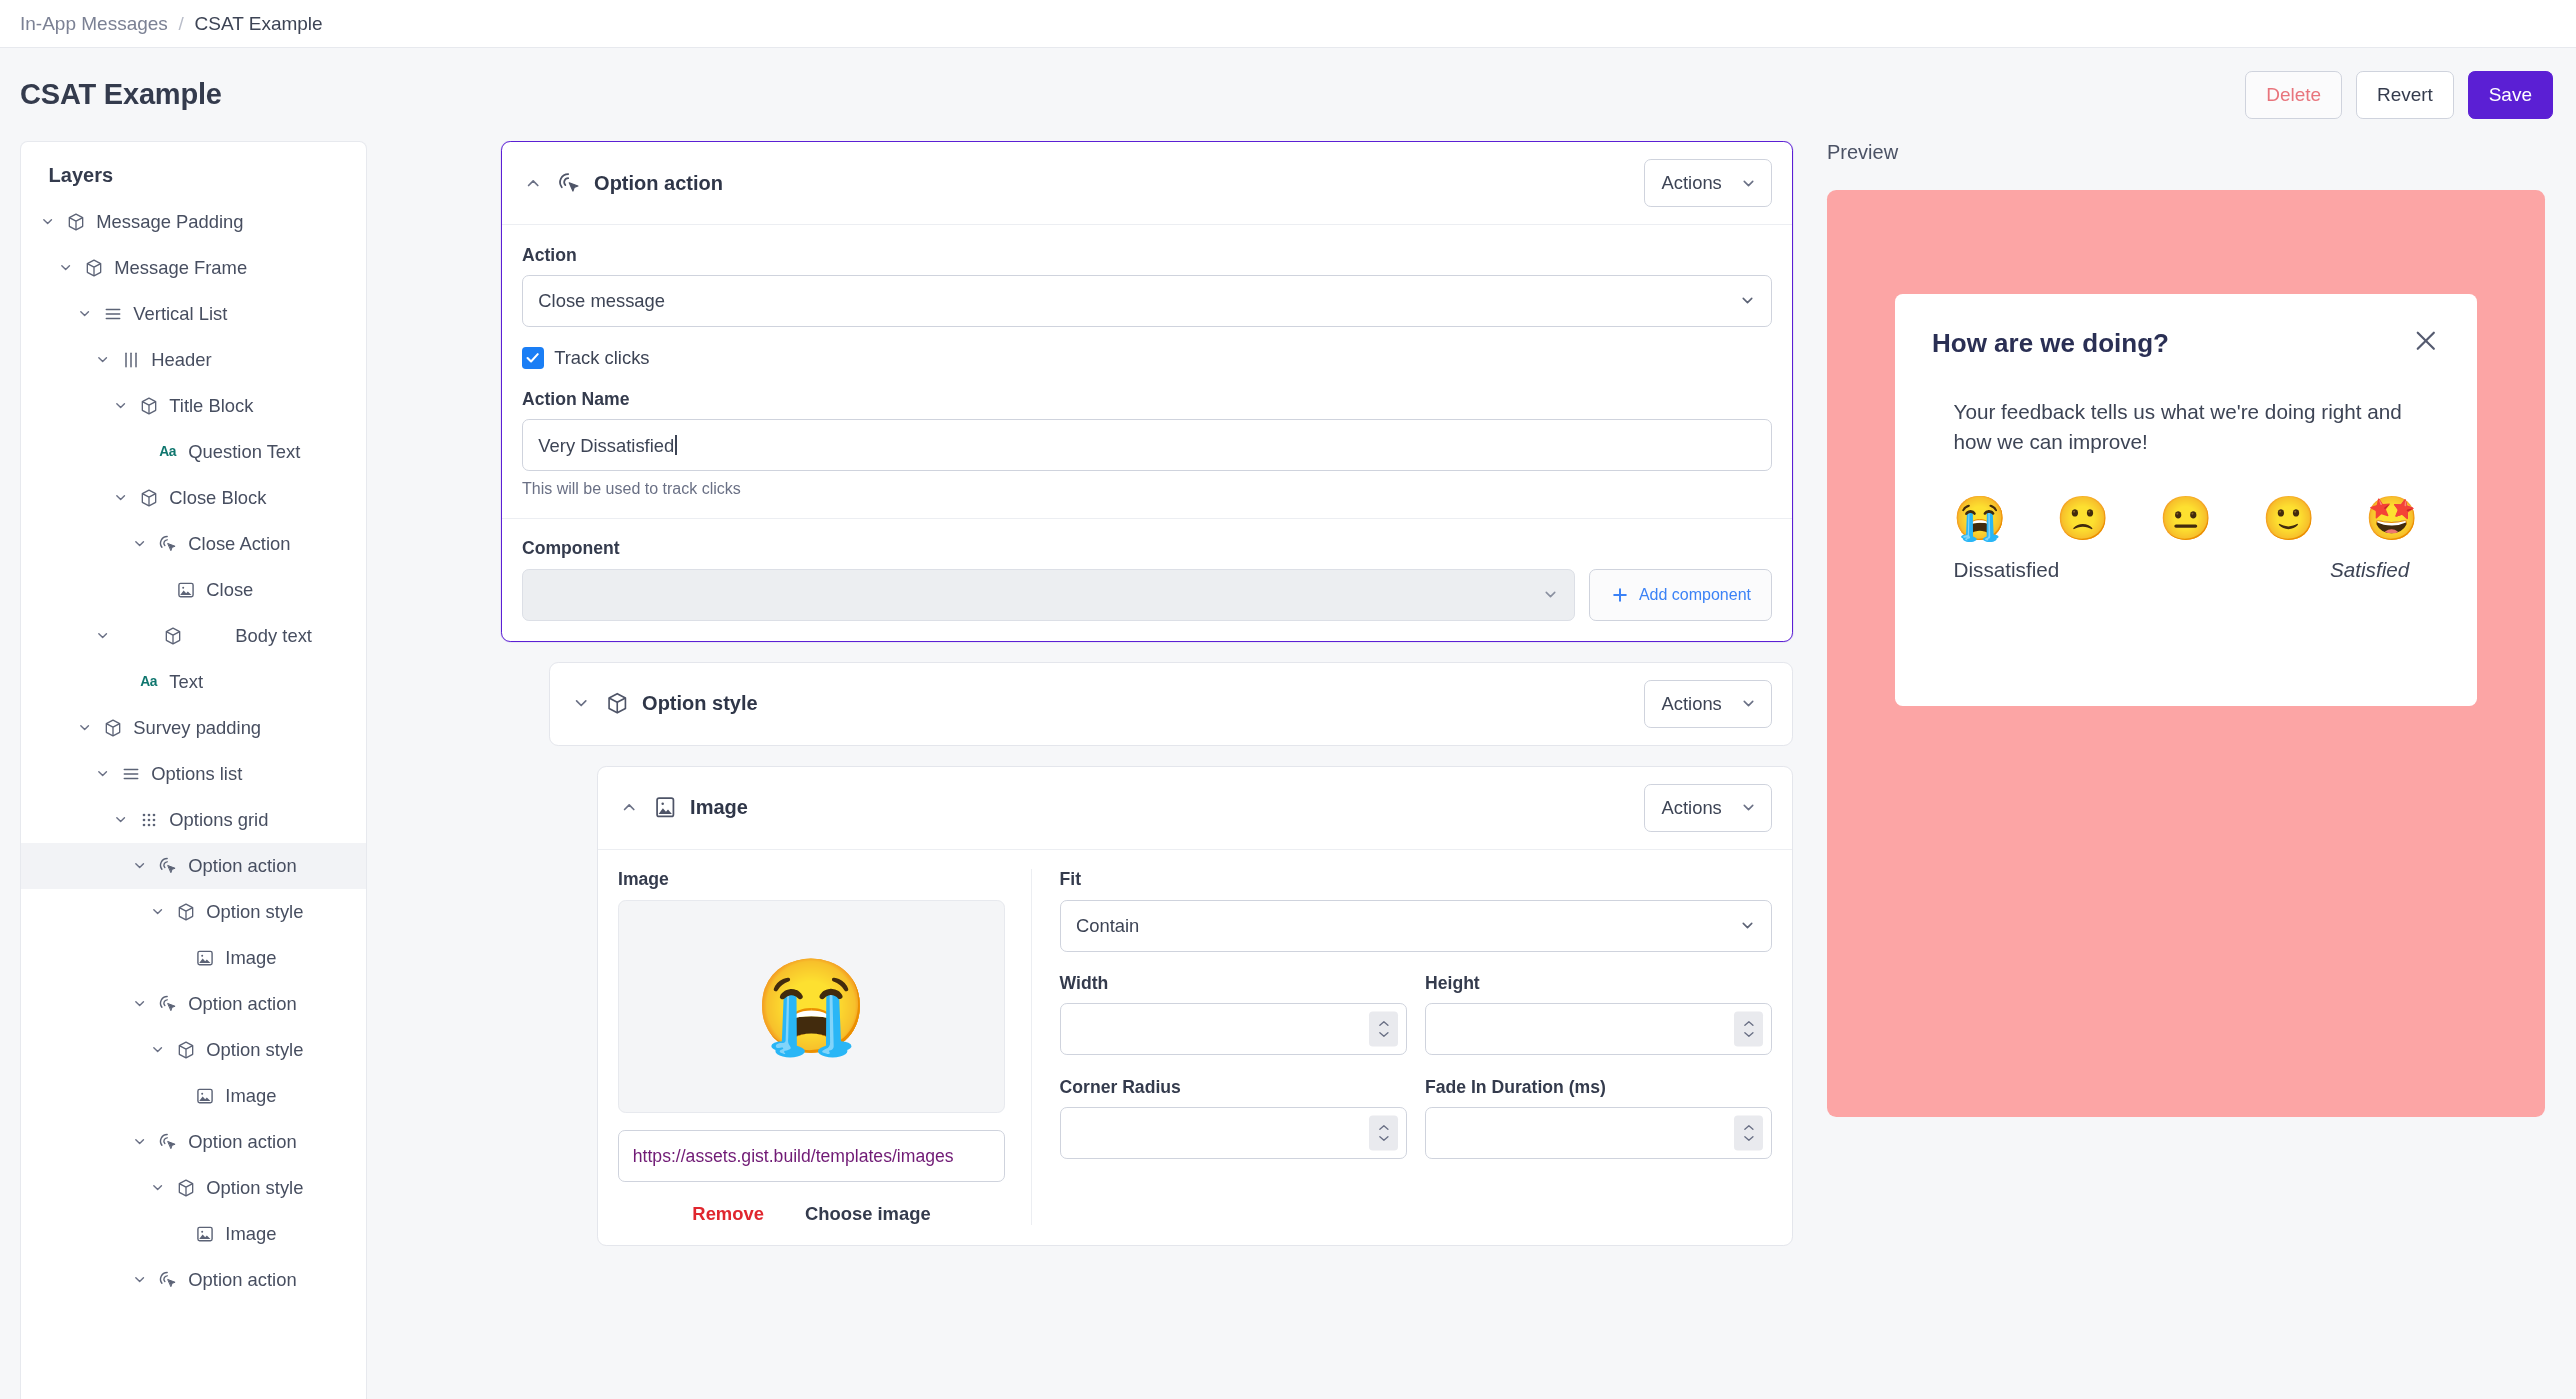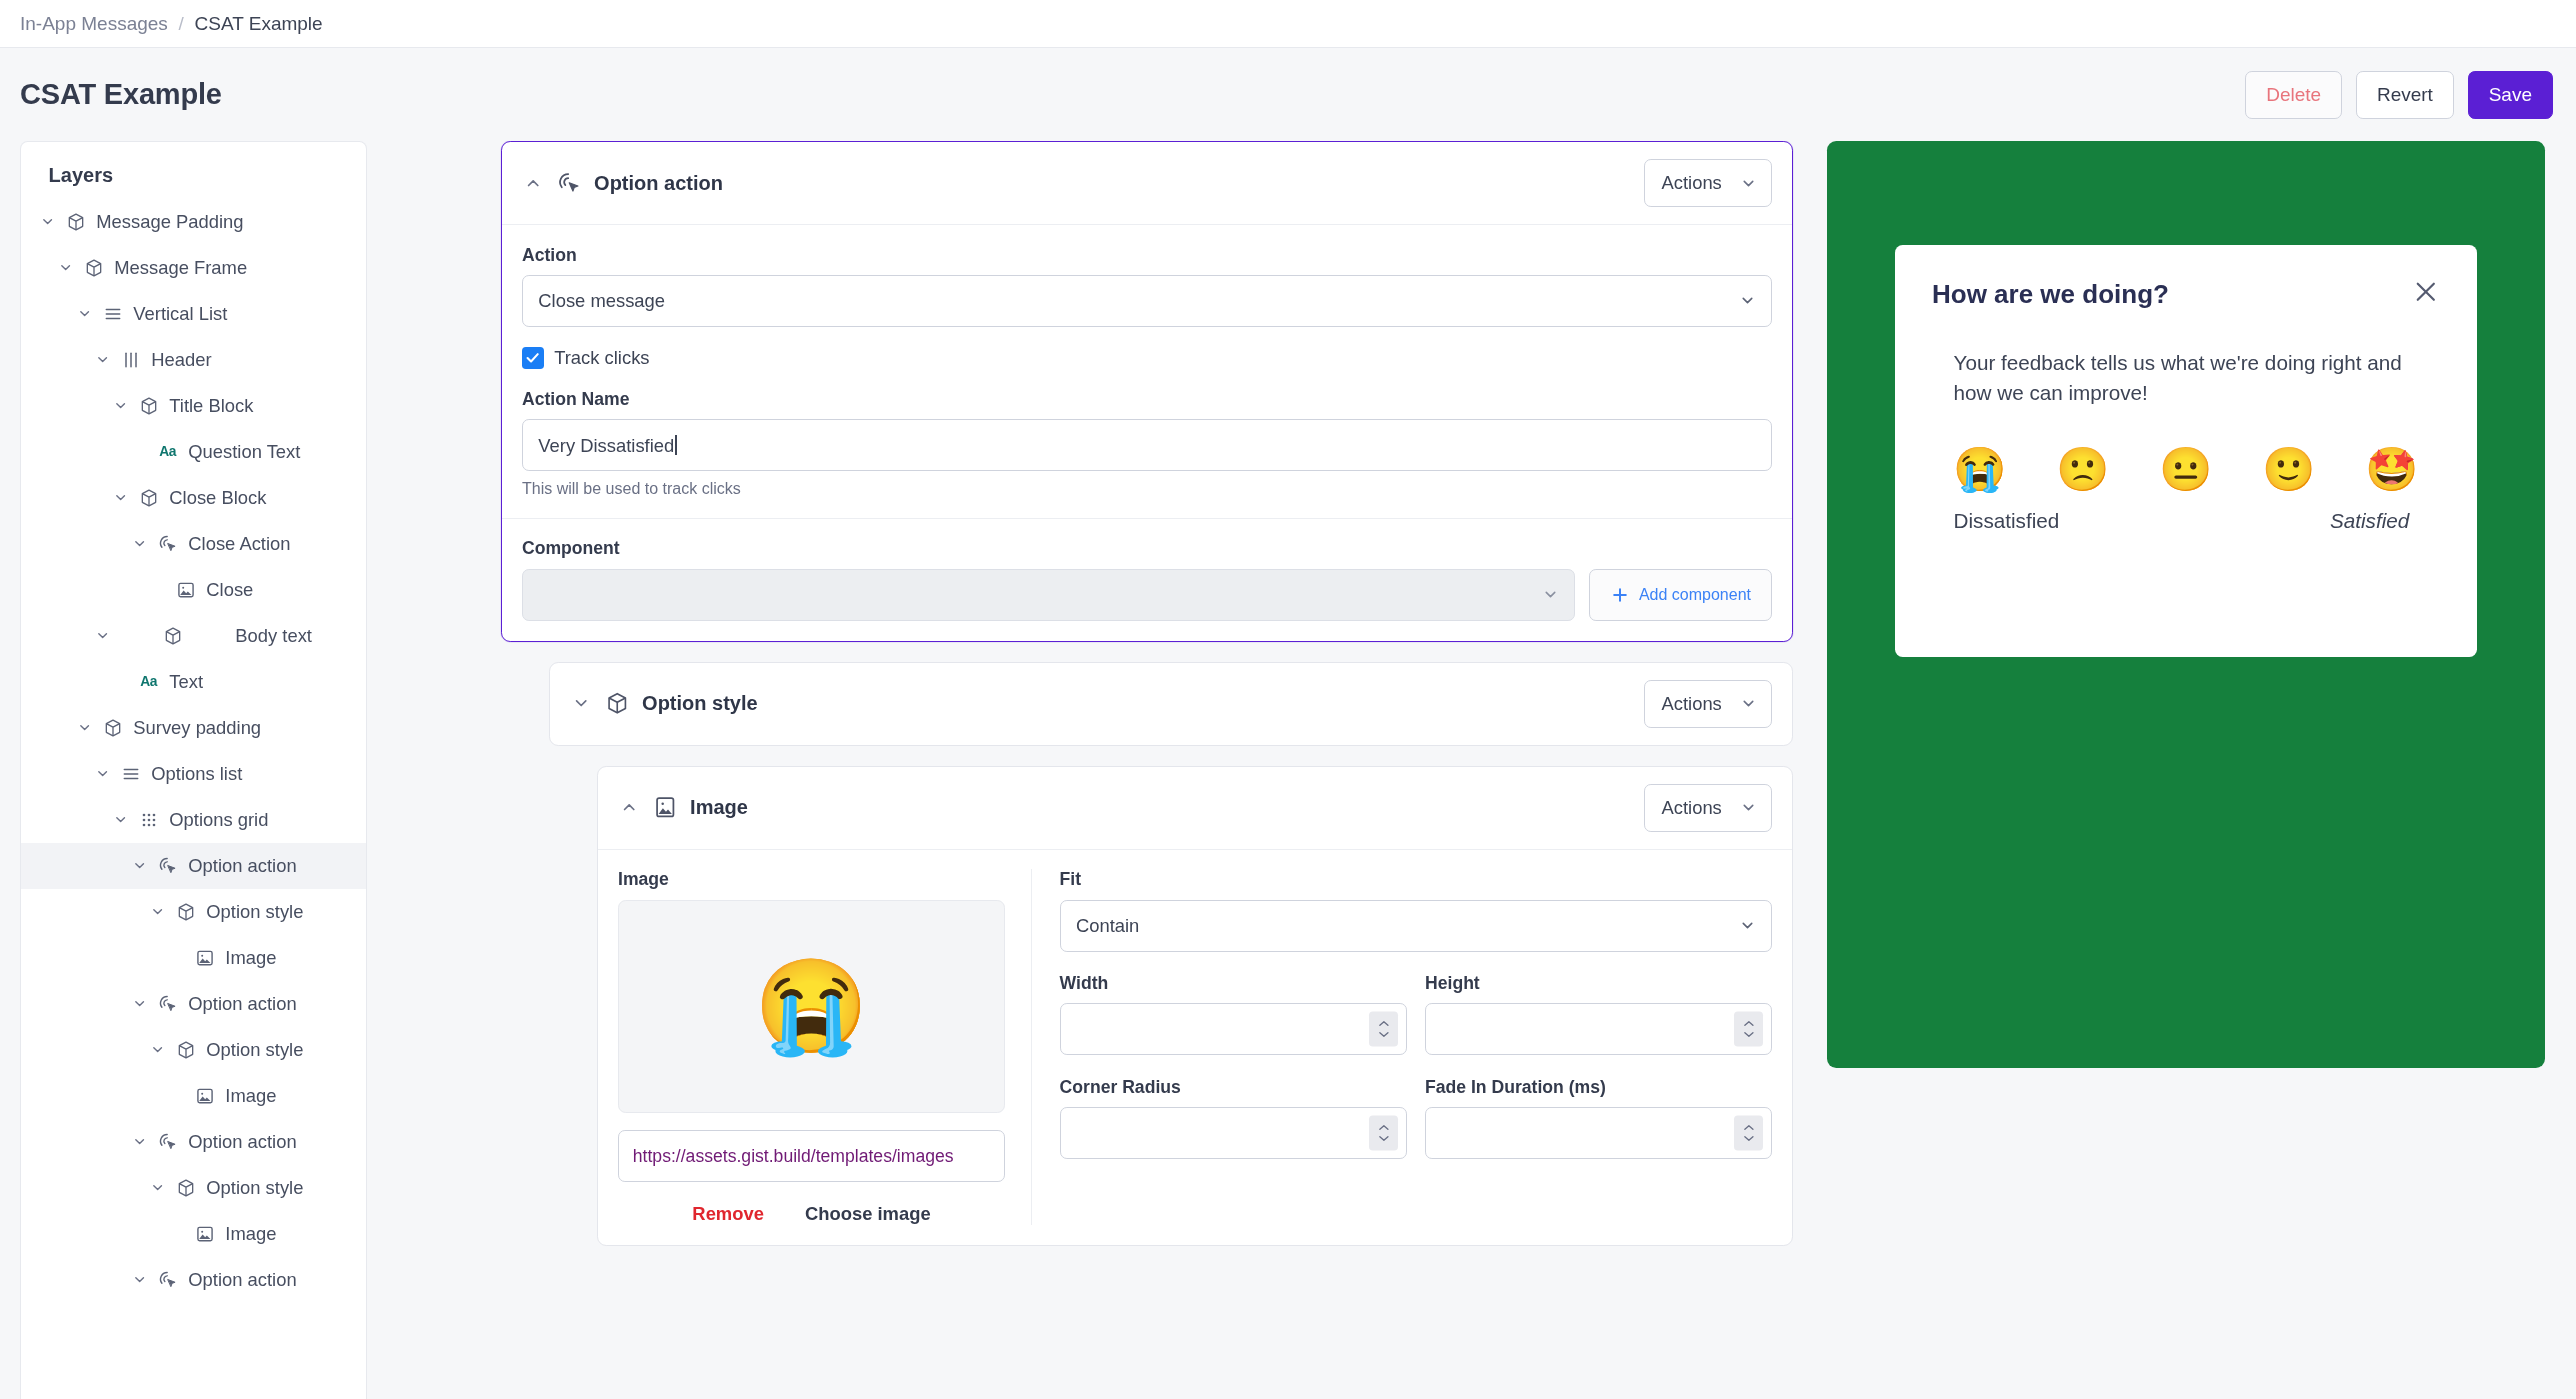--- a/index.html
+++ b/index.html
@@ -312,21 +312,21 @@
     flex: 0 0 766px;
     padding-left: 17px;
     padding-right: 31px;
   }
   .preview-label {
     font-size: 20px;
     color: #4b5265;
     margin-bottom: 26px;
   }
   .preview-stage {
-    background: #15803d;
+    background: #fca5a5;
     border-radius: 9.2px;
     height: 927px;
     display: flex;
     justify-content: center;
     padding-top: 104px;
   }
   .msg-card {
     width: 582px;
     height: 412px;
     background: #ffffff;
@@ -935,20 +935,21 @@
 
             </div>
           </div>
         </div>
       </div>
     </div>
 
   </div>
 
   <div class="preview-col">
+    <div class="preview-label">Preview</div>
     <div class="preview-stage">
       <div class="msg-card">
         <div class="msg-title">How are we doing?</div>
         <div class="msg-close">
           <svg viewBox="0 0 24 24" fill="none" stroke="currentColor" stroke-width="1.9" stroke-linecap="round">
               <line x1="5" y1="5" x2="19" y2="19"></line>
               <line x1="19" y1="5" x2="5" y2="19"></line>
             </svg>
         </div>
         <div class="msg-body">Your feedback tells us what we're doing right and how we can improve!</div>

